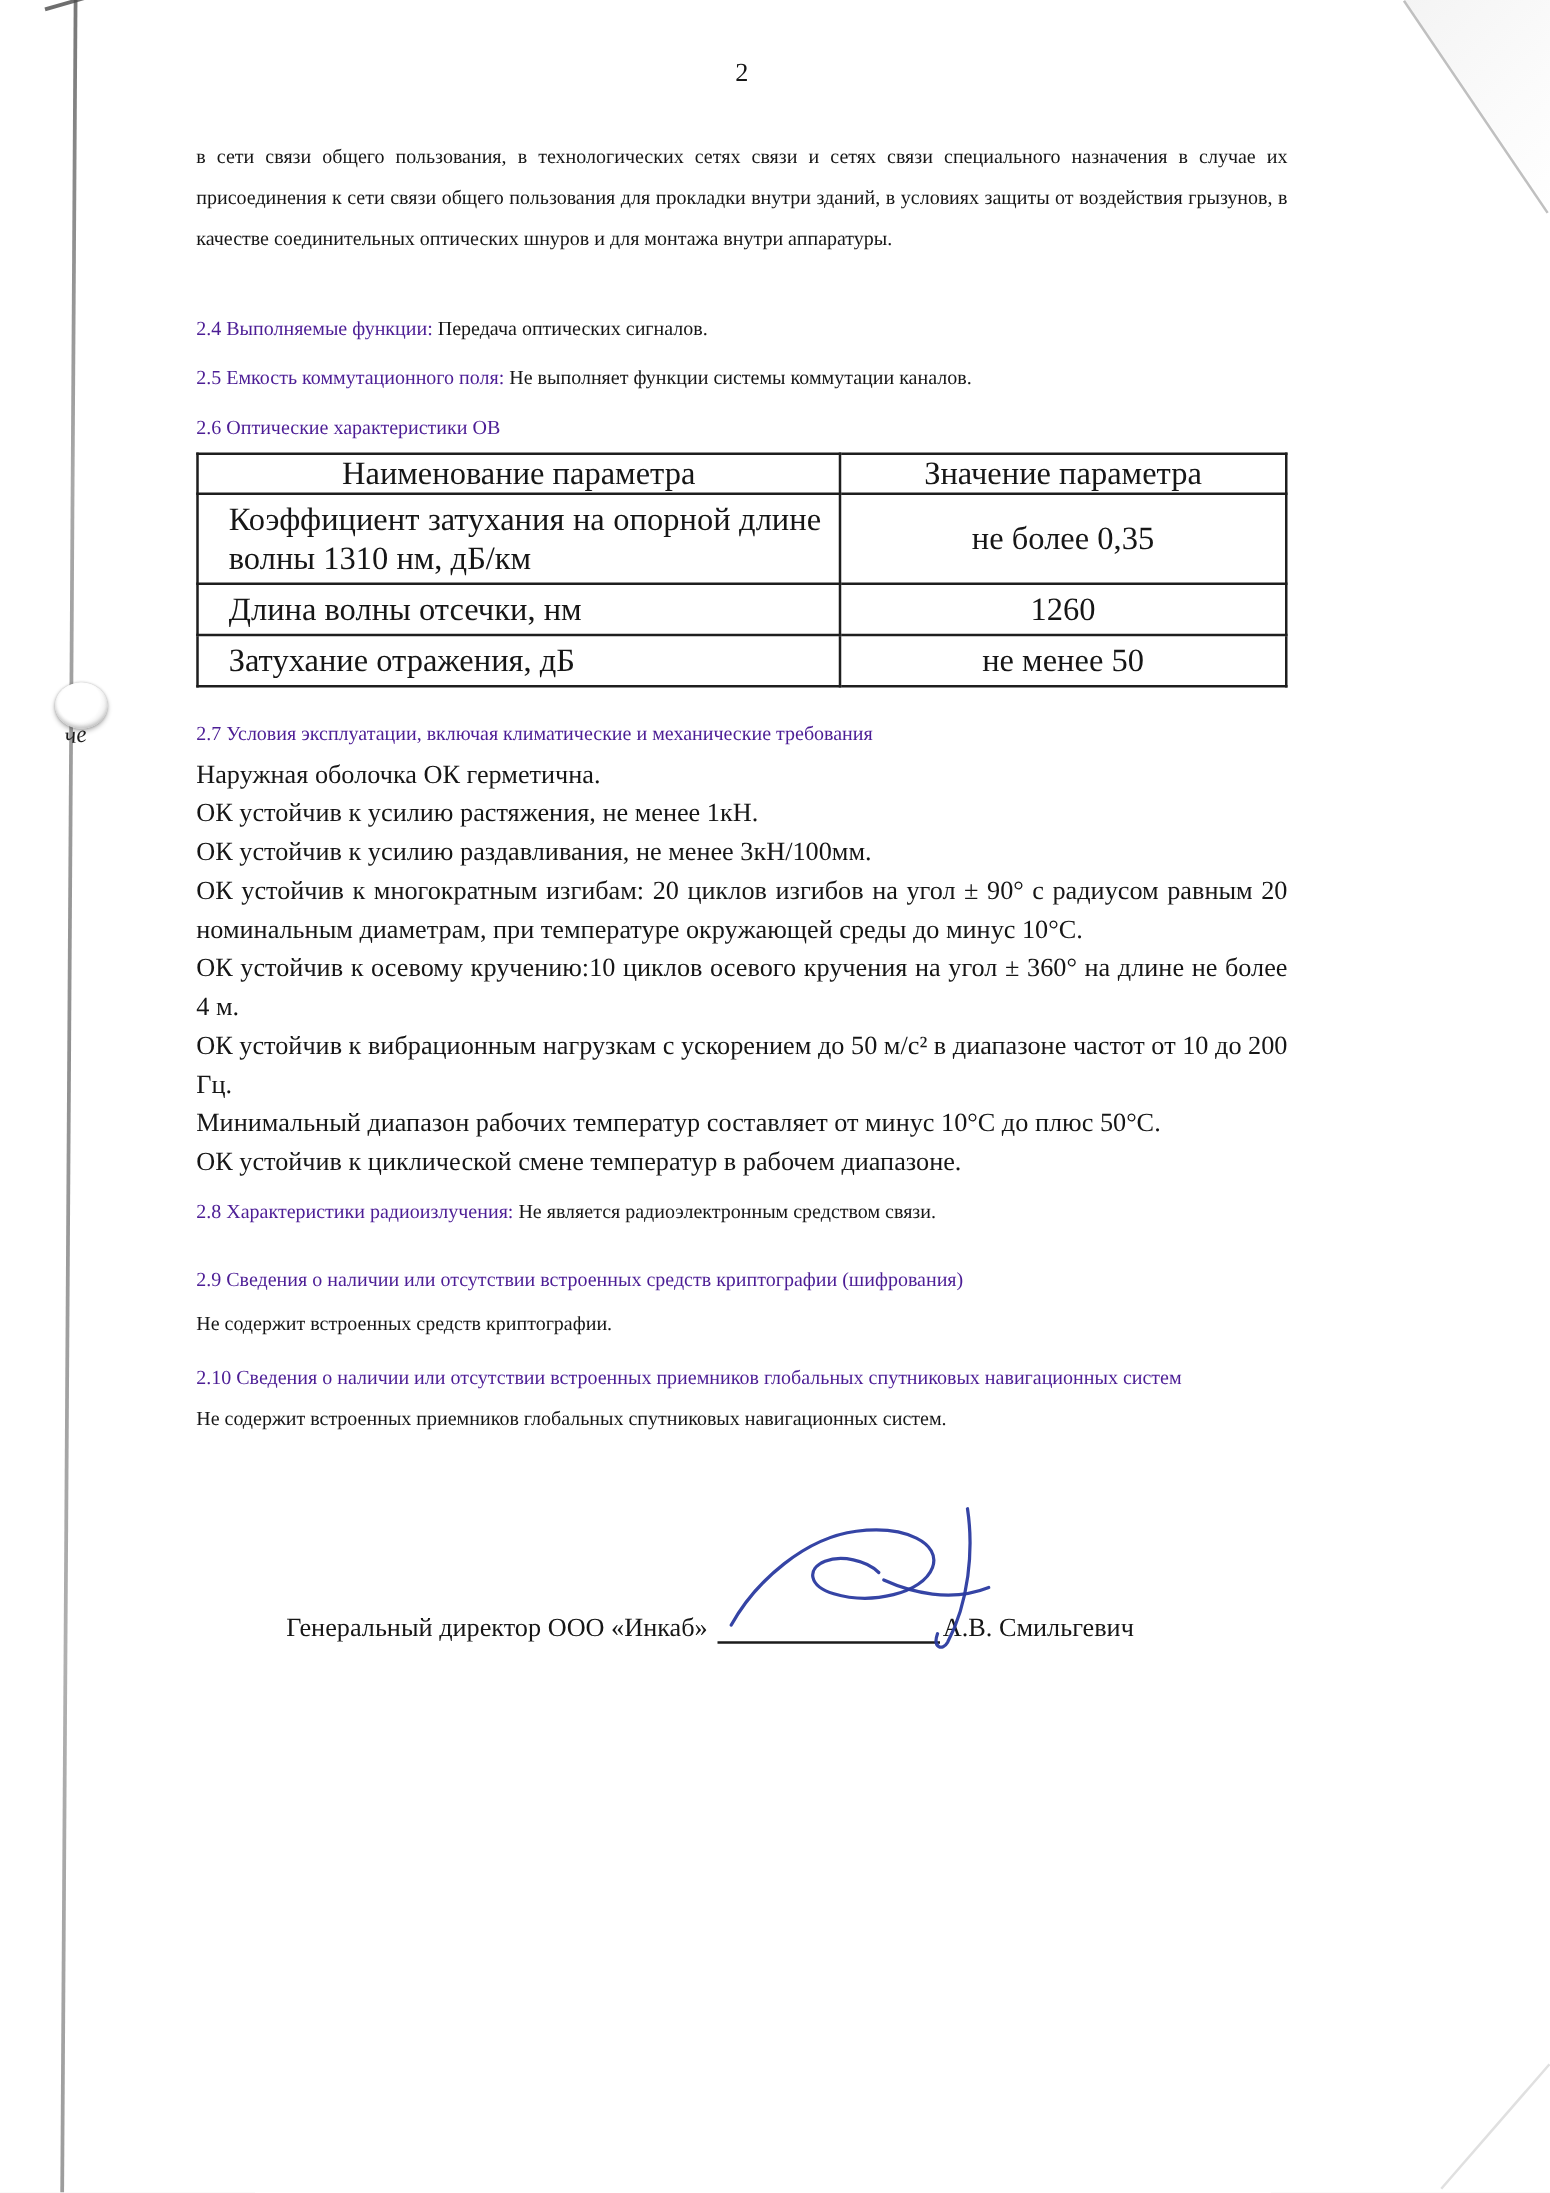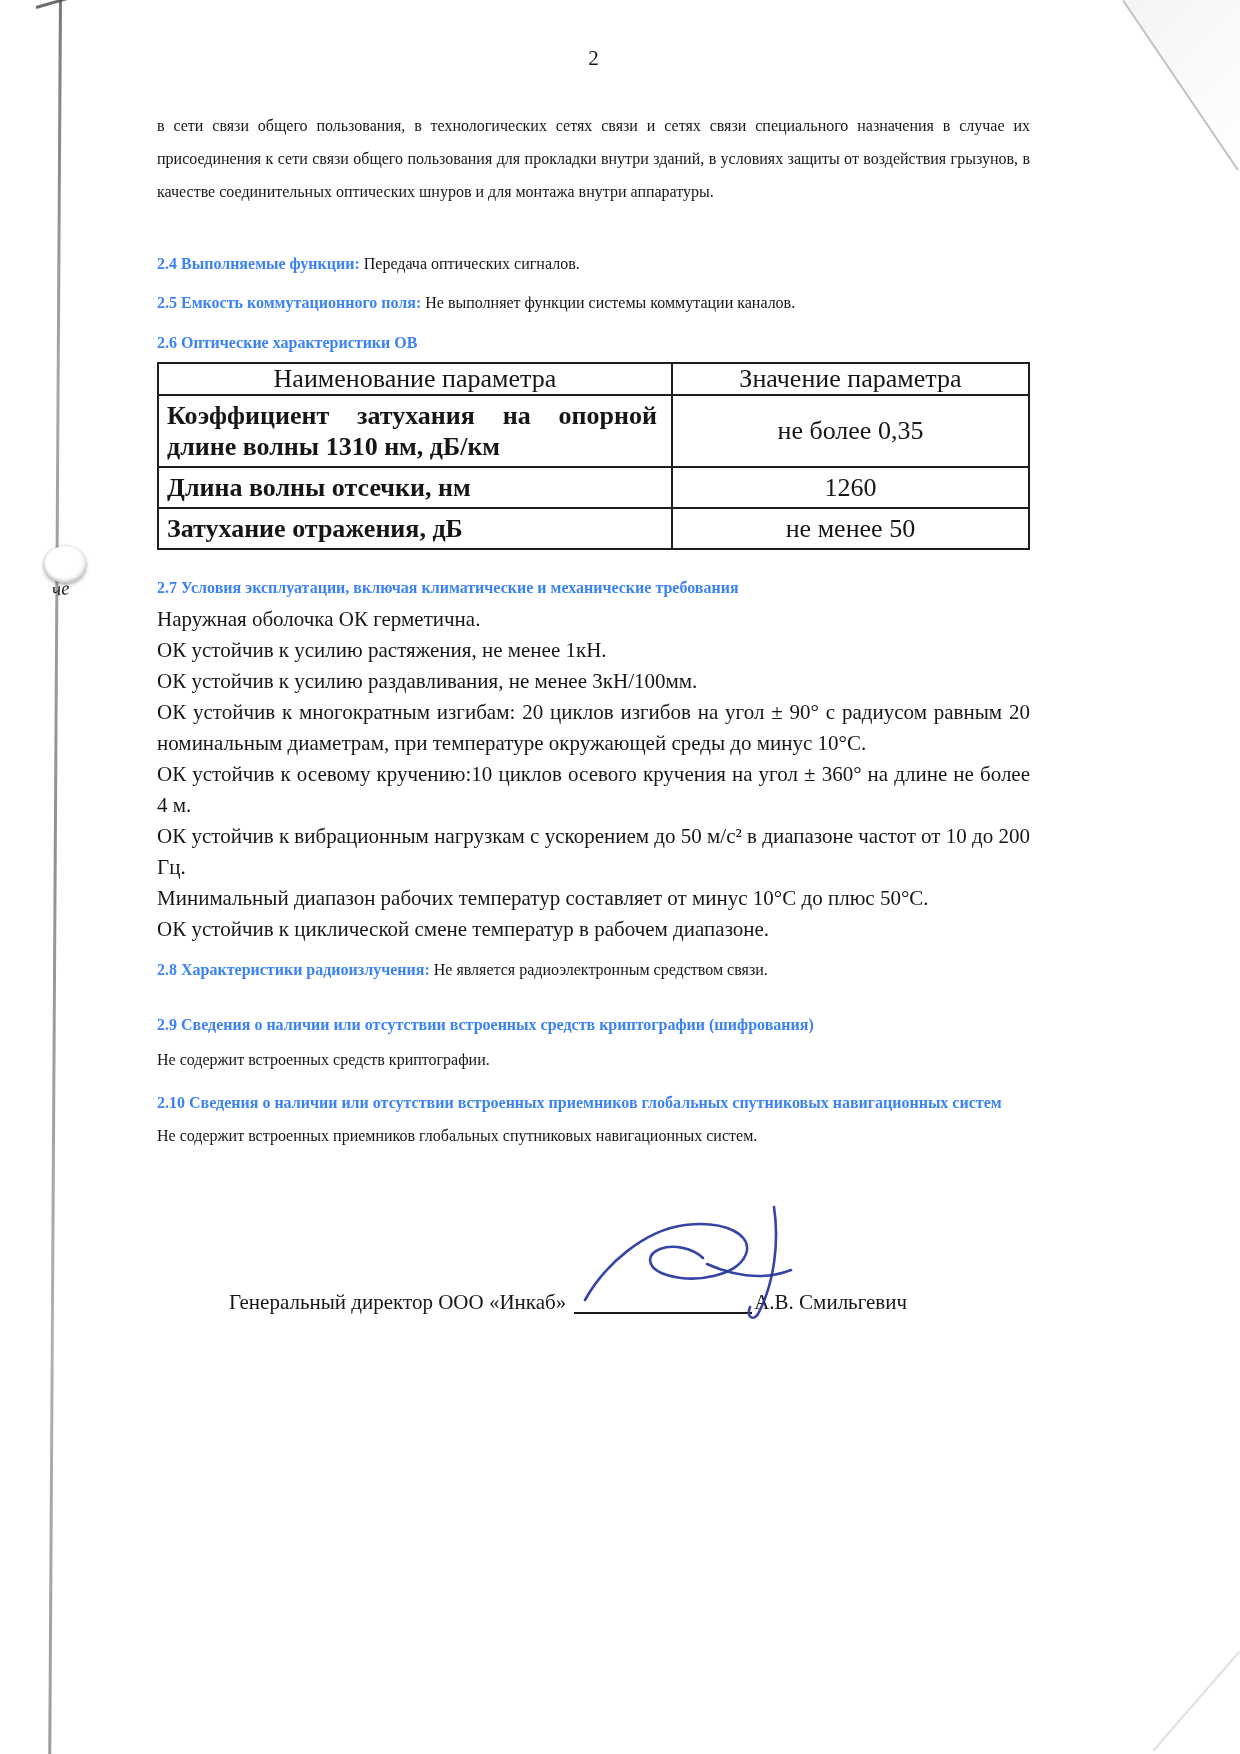--- a/index.html
+++ b/index.html
@@ -45,54 +45,53 @@
   }
   .edge-text {
     position:absolute; left:52px; top:578px; font-size:19px; color:#1d1d1d;
     transform:rotate(-7deg); font-style:italic;
   }
 
   
   .content { position:absolute; left:157px; top:0; width:873px; }
   .pagenum { padding-top:46px; text-align:center; font-size:21px; }
   p.body { font-size:16px; line-height:33px; text-align:justify; }
-  b { font-weight:bold; color:#3b82f6; }
+  b { font-weight:normal; color:#4c1d95; }
 
   .intro  { margin-top:38px; }
   .sec24  { margin-top:39px; }
   .sec25  { margin-top:6px; }
   .sec26  { margin-top:7px; }
 
   table.params { width:100%; border-collapse:collapse; margin-top:3px; }
   .params th, .params td {
     border:2px solid #1e1e1e; font-size:26px; font-weight:normal;
   }
   .params th { height:30px; text-align:center; vertical-align:middle; }
   .params td.param {
     text-align:justify; vertical-align:top; line-height:31px;
-    padding:4px 14px 4px 8px;
-    font-weight:bold;
+    padding:4px 14px 4px 24px;
   }
   .params td.value { text-align:center; vertical-align:middle; }
   .params tr.r1 td { height:72px; }
   .params tr.r2 td { height:78px; }
   .params tr.r3 td { height:36px; }
   .params tr.r4 td { height:34px; }
 
   .sec27head { margin-top:21px; line-height:33px; }
   p.cond { font-size:21px; line-height:31px; text-align:justify; }
 
   .sec28  { margin-top:8px; }
   .sec29head  { margin-top:22px; line-height:33px; }
   .sec29text  { margin-top:2px; }
   .sec210head { margin-top:10px; line-height:33px; }
   .sec210text { margin-top:0; }
 
   .sig-row {
-    position:relative; display:flex; align-items:flex-start;
+    position:relative; display:flex; align-items:center;
     margin-top:136px; margin-left:72px; font-size:21px; line-height:28px;
   }
   .sig-line {
     display:inline-block; width:178px; height:26px;
     border-bottom:2px solid #1b1b1b; margin:0 2px 0 8px;
   }
   .sig-ink {
     position:absolute; left:348px; top:-86px; width:232px; height:122px;
     pointer-events:none;
   }

